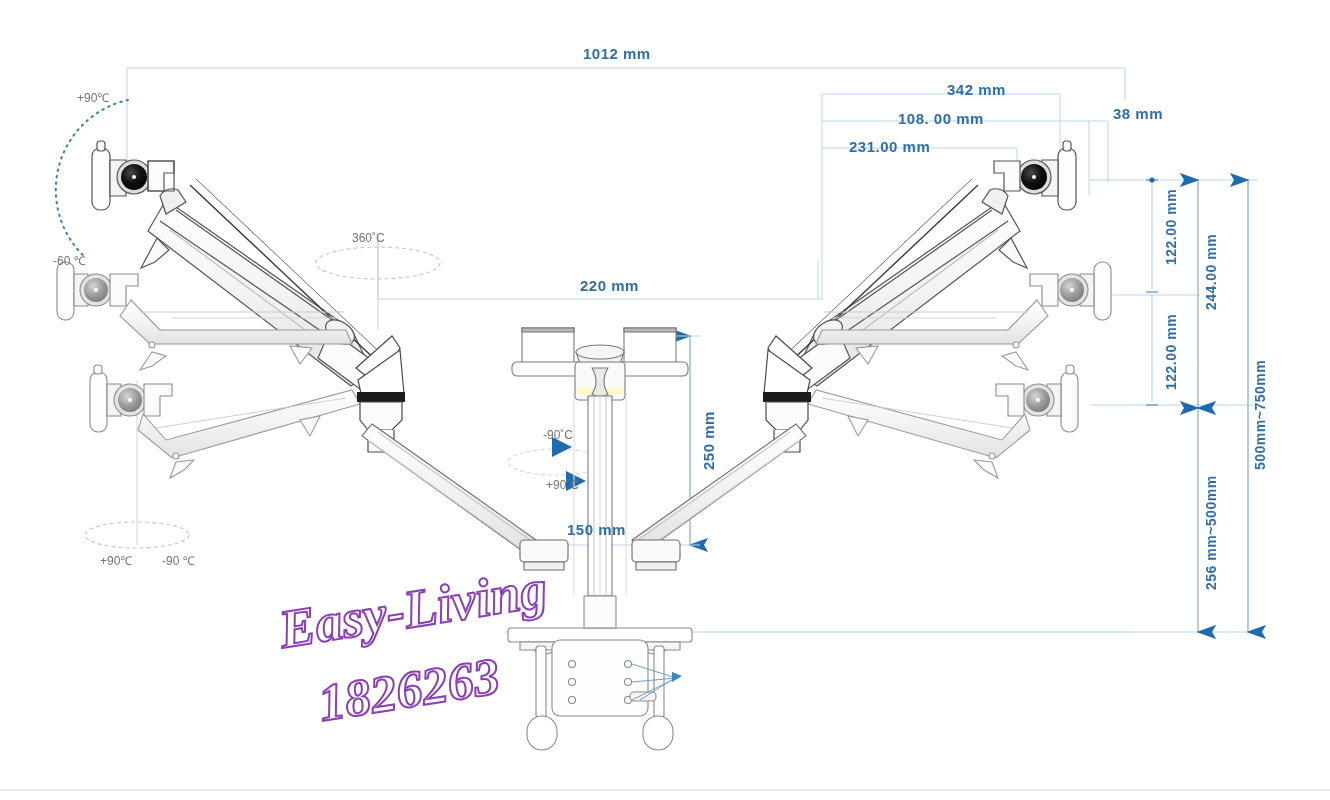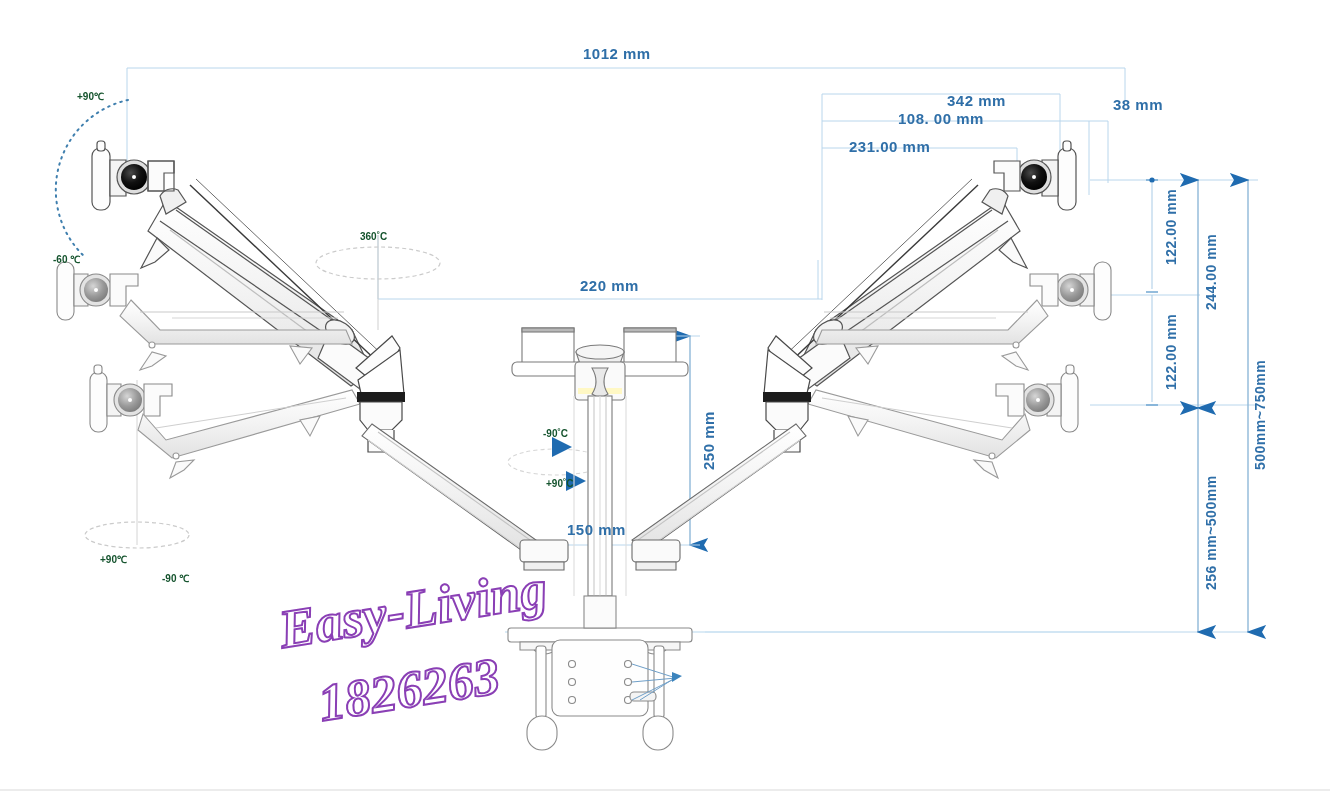--- a/index.html
+++ b/index.html
@@ -18,24 +18,24 @@
     font-family:"Liberation Sans", sans-serif;
     font-size:15px;
     font-weight:bold;
     letter-spacing:.5px;
     white-space:nowrap;
     user-select:none;
   }
   .dim-label.sm{font-size:14px;}
   .ang-label{
     position:absolute;
-    color:#14532d;
+    color:#737373;
     font-family:"Liberation Sans", sans-serif;
-    font-size:10px;
-    font-weight:bold;
+    font-size:12px;
+    font-weight:normal;
     white-space:nowrap;
     user-select:none;
   }
   .rot-90{transform:rotate(-90deg);transform-origin:0 0;}
 
   
   .watermark{
     position:absolute;
     color:#ffffff;
     font-family:"Liberation Serif", serif;
@@ -379,27 +379,27 @@
       <path d="M632,700 L676,678"></path>
       <path d="M640,700 L678,676"></path>
       <polygon points="672,672 682,676 672,682" fill="#3c84bd" stroke="none"></polygon>
     </g>
 
     <line x1="0" y1="790" x2="1330" y2="790" stroke="#d9d9d9" stroke-width="1"></line>
   </svg>
 
   <div class="dim-label" id="d1012" style="left:583px;top:45px;">1012 mm</div>
 
-  <div class="dim-label" id="d342" style="left:947px;top:92px;">342 mm</div>
+  <div class="dim-label" id="d342" style="left:947px;top:81px;">342 mm</div>
 
   <div class="dim-label" id="d266" style="left:898px;top:110px;">108. 00 mm</div>
 
   <div class="dim-label" id="d231" style="left:849px;top:138px;">231.00 mm</div>
 
-  <div class="dim-label" id="d38" style="left:1113px;top:96px;">38 mm</div>
+  <div class="dim-label" id="d38" style="left:1113px;top:105px;">38 mm</div>
 
   <div class="dim-label" id="d482" style="left:580px;top:277px;">220 mm</div>
 
   <div class="dim-label rot-90" style="left:700px;top:470px;">250 mm</div>
 
   <div class="dim-label" style="left:567px;top:521px;">150 mm</div>
 
   <div class="dim-label sm rot-90" style="left:1163px;top:265px;">122.00 mm</div>
 
   <div class="dim-label sm rot-90" style="left:1163px;top:390px;">122.00 mm</div>
@@ -407,25 +407,25 @@
   <div class="dim-label sm rot-90" style="left:1203px;top:310px;">244.00 mm</div>
 
   <div class="dim-label sm rot-90" style="left:1252px;top:470px;">500mm~750mm</div>
 
   <div class="dim-label sm rot-90" style="left:1203px;top:590px;">256 mm~500mm</div>
 
   <div class="ang-label" style="left:77px;top:89px;">+90℃</div>
 
   <div class="ang-label" style="left:53px;top:244px;margin-top:8px;">-60 ℃</div>
 
-  <div class="ang-label" style="left:360px;top:231px;">360˚C</div>
+  <div class="ang-label" style="left:352px;top:231px;">360˚C</div>
 
   <div class="ang-label" style="left:100px;top:552px;">+90℃</div>
 
-  <div class="ang-label" style="left:162px;top:552px;margin-top:19px;">-90 ℃</div>
+  <div class="ang-label" style="left:162px;top:552px;">-90 ℃</div>
 
   <div class="ang-label" style="left:531px;top:428px;margin-left:12px;">-90˚C</div>
 
   <div class="ang-label" style="left:546px;top:478px;">+90˚C</div>
 
   <div class="watermark" id="wm1">Easy-Living</div>
   <div class="watermark" id="wm2">1826263</div>
 
 </div>
 

